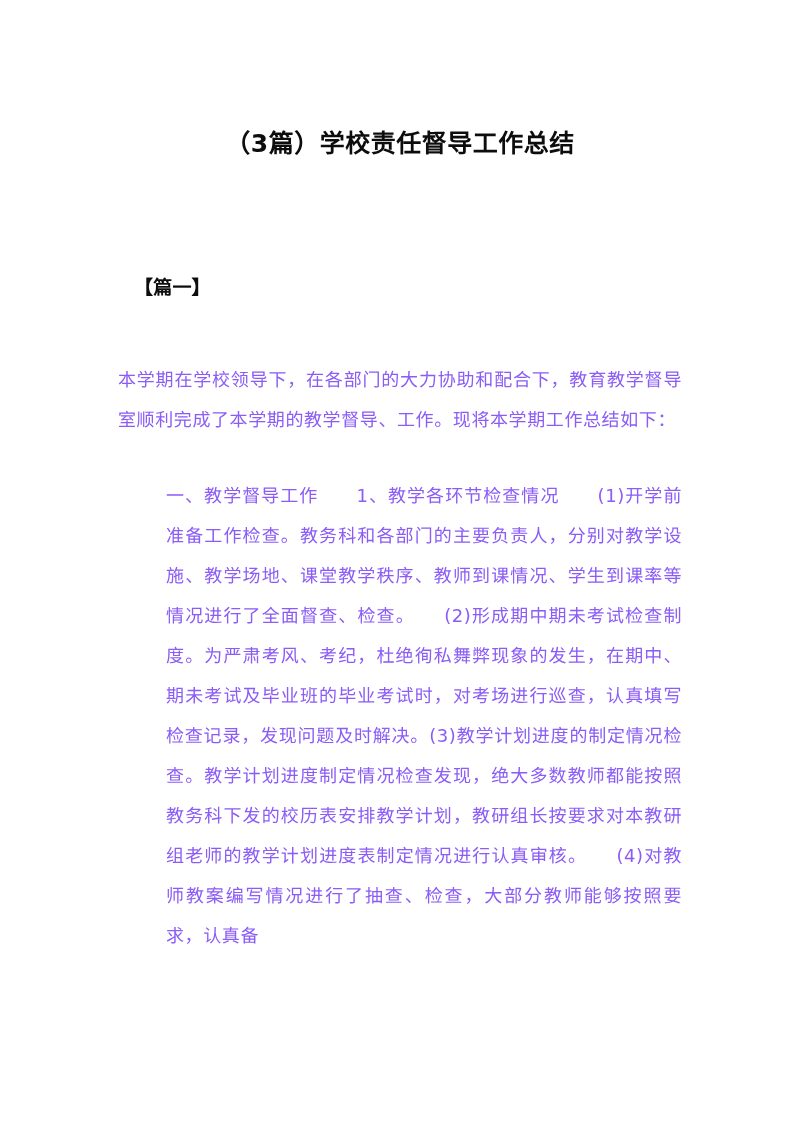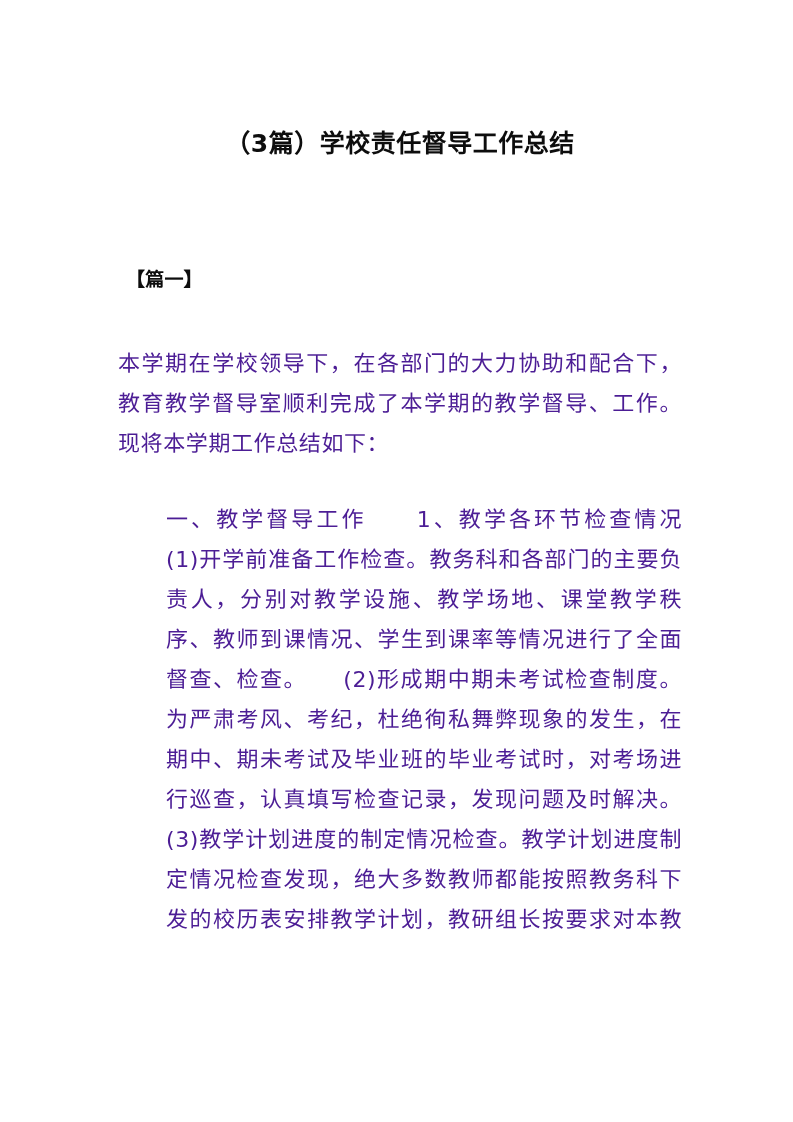--- a/index.html
+++ b/index.html
@@ -35,29 +35,29 @@
     text-align: center;
     margin: 0;
     padding-top: 124px;
     line-height: 40px;
     white-space: pre;
   }
   .section-heading {
     font-size: 19px;
     font-weight: bold;
     color: #0d0d0d;
-    margin: 8px;
+    margin: 16px;
     padding-top: 92px;
     line-height: 30px;
     letter-spacing: 0.2px;
   }
   .body-para {
-    font-size: 22px;
+    font-size: 18px;
     font-weight: normal;
-    color: #4c1d95;
+    color: #8b5cf6;
     margin: 0;
     line-height: 40px;
     letter-spacing: 0.6px;
     text-align: justify;
     text-justify: inter-character;
     word-break: break-all;
     white-space: pre-wrap;
   }
   .body-para.first-body {
     padding-top: 42px;

